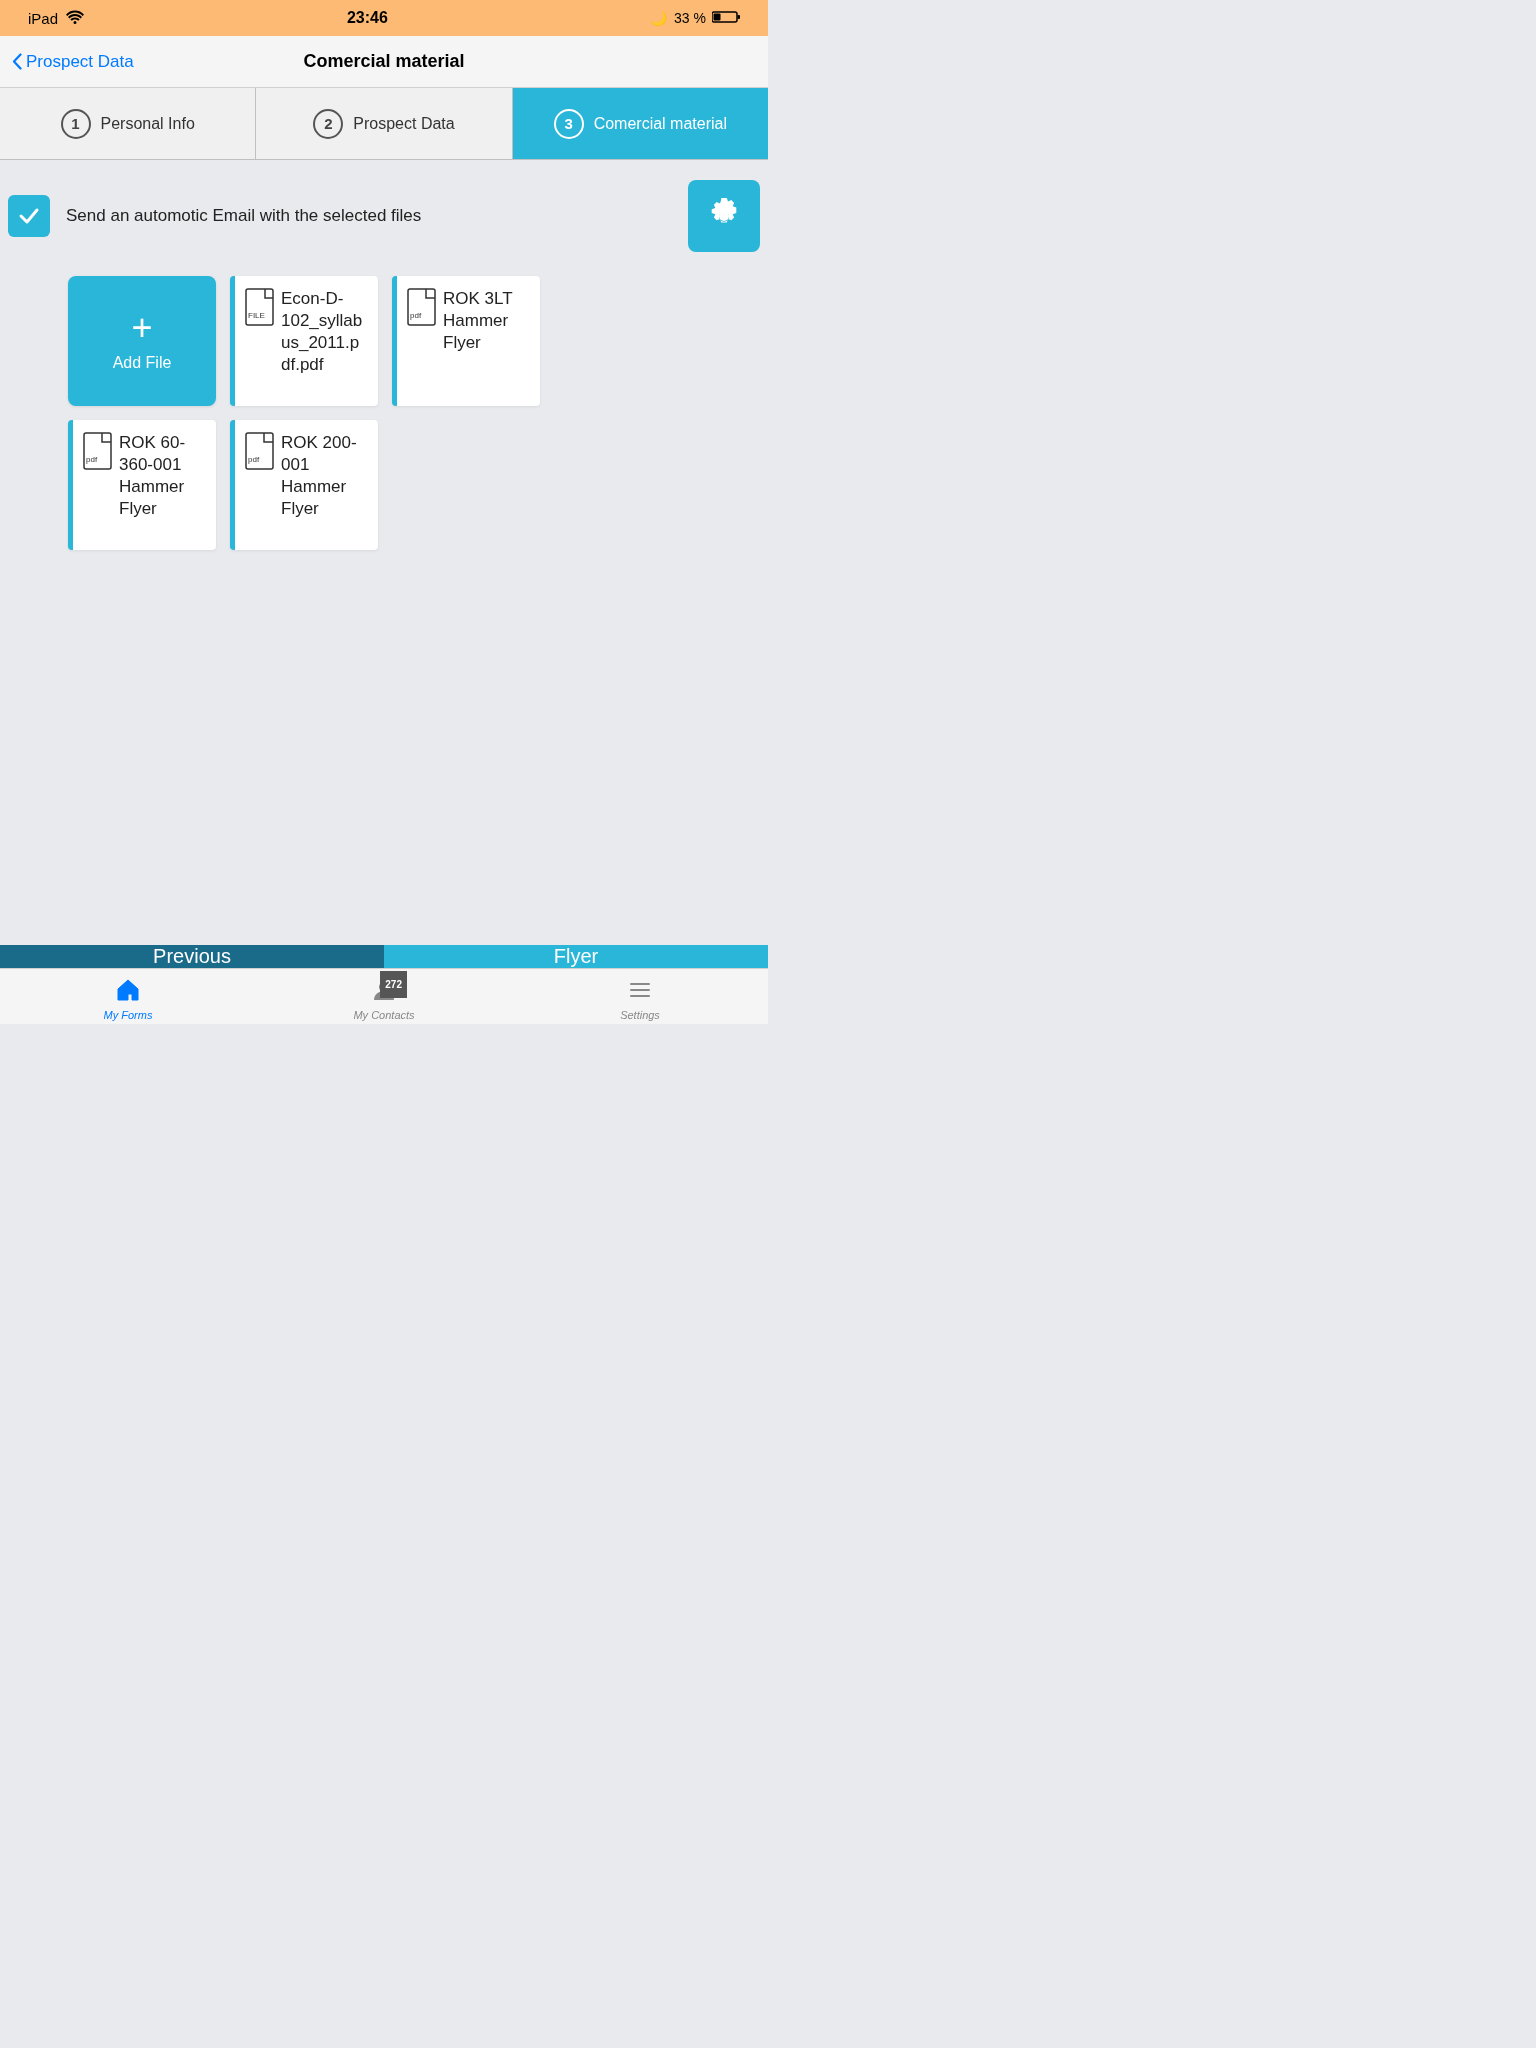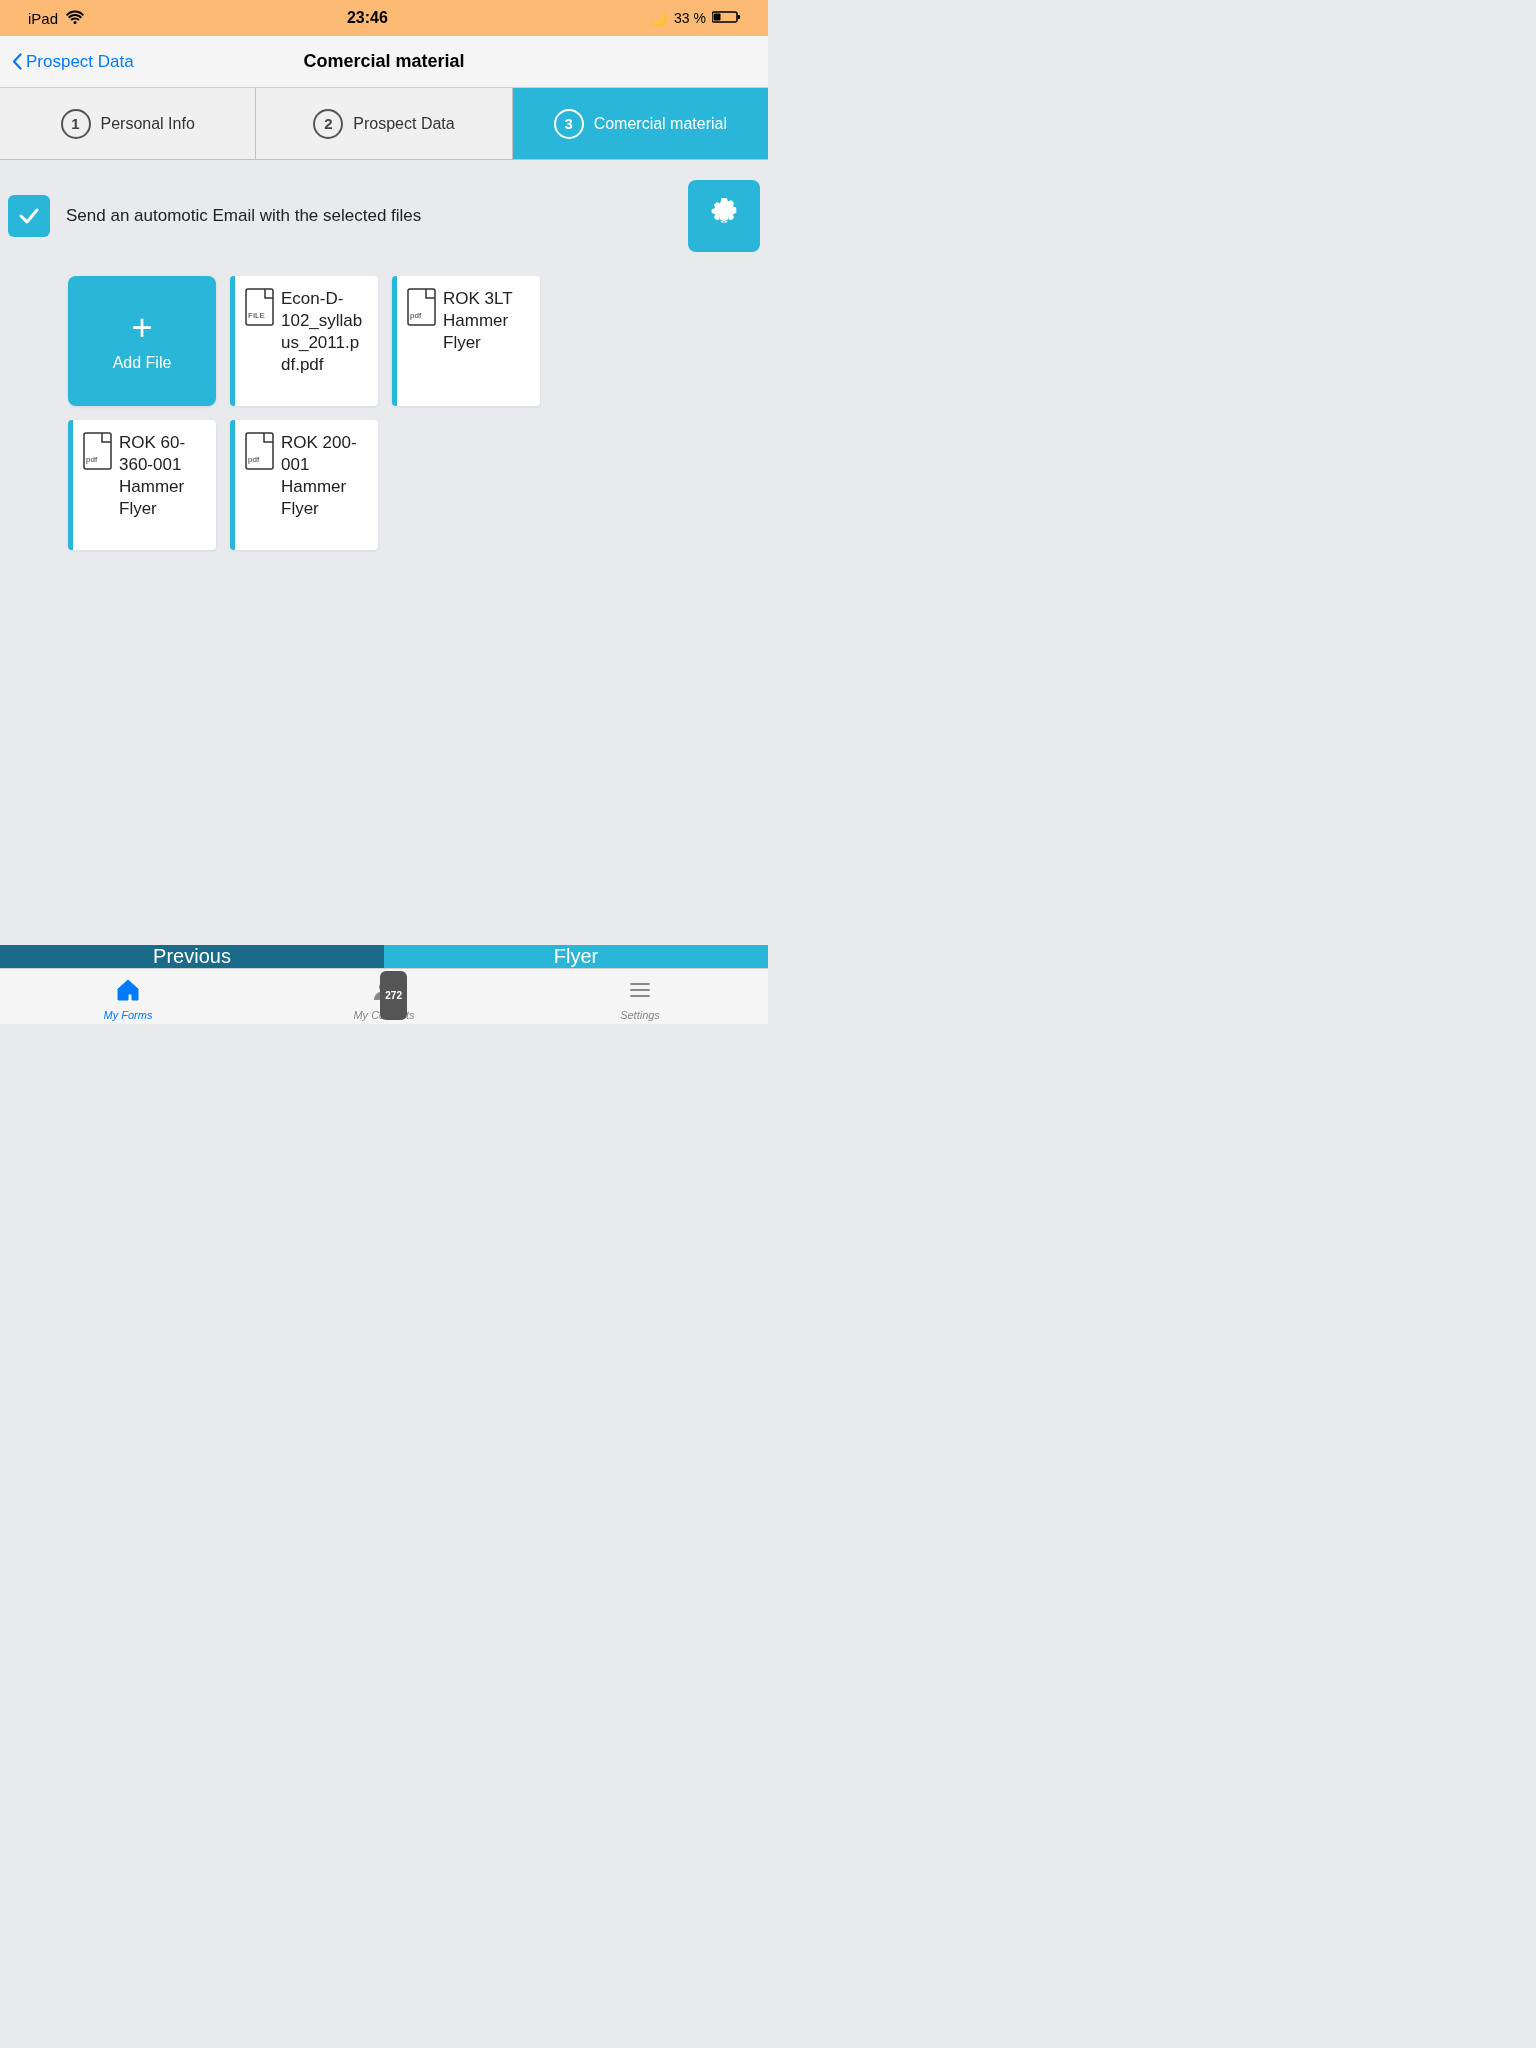--- a/index.html
+++ b/index.html
@@ -257,22 +257,22 @@
     }
     .tab-item.active .tab-label { color: #007aff; }
     .tab-icon { position: relative; }
     .badge {
       position: absolute;
       top: -6px;
       right: -10px;
       background: #555;
       color: #fff;
       font-size: 10px;
-      border-radius: 6px;
-      padding: 19px 5px;
+      border-radius: 0;
+      padding: 8px 5px;
       font-weight: 600;
     }
   </style>
 </head>
 <body>
 
 <div class="status-bar">
   <div class="status-left">
     <span>iPad</span>
     <span>

